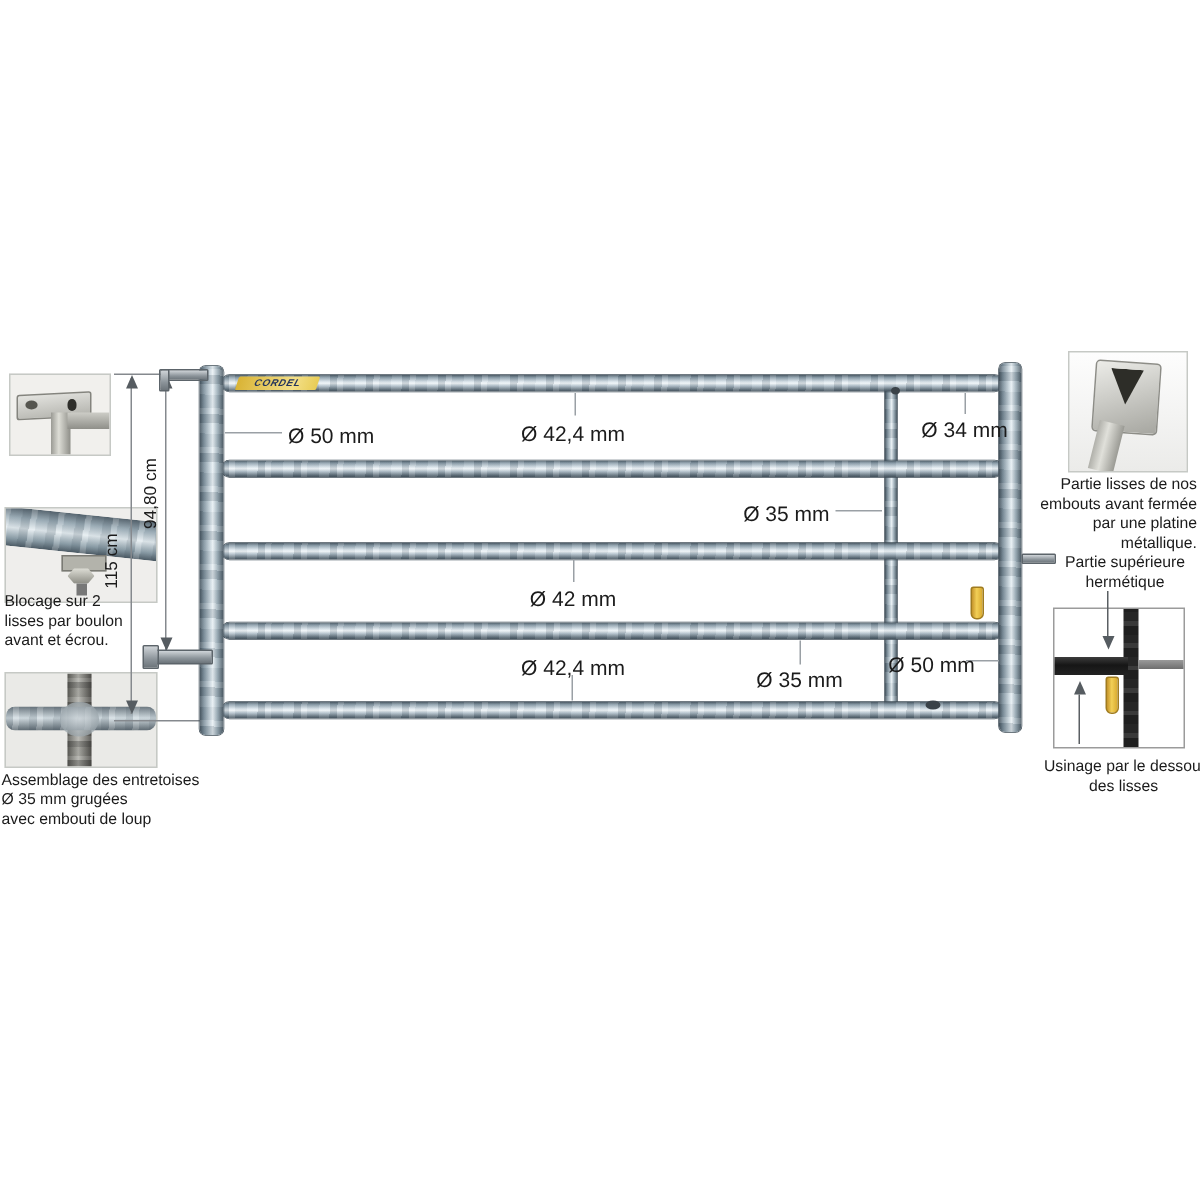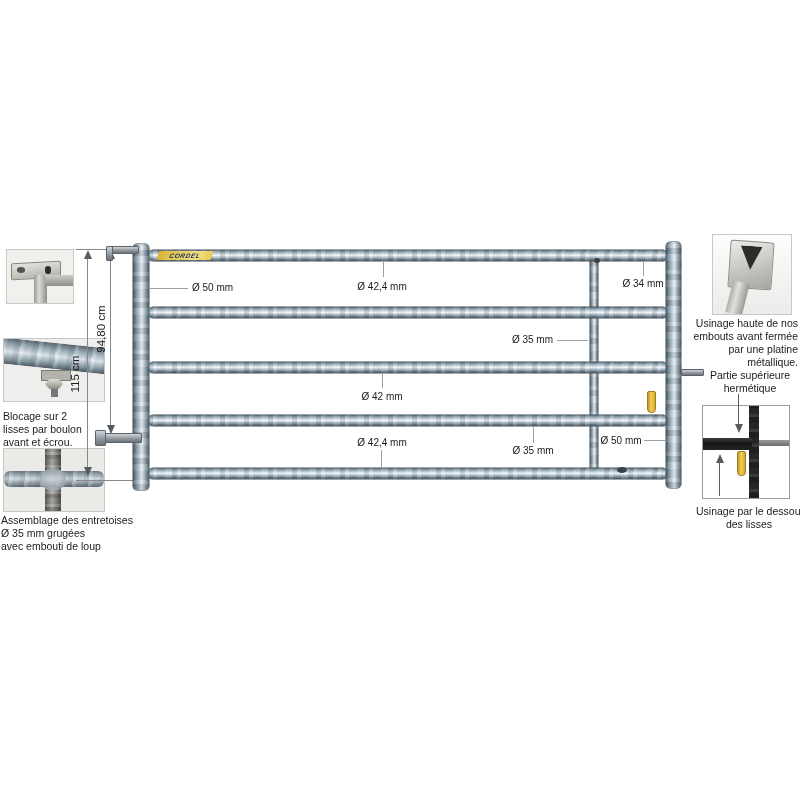--- a/index.html
+++ b/index.html
@@ -20,21 +20,21 @@
     box-shadow:0 0 0 0.5px #3f4d57;}
   .fit{position:absolute;background:linear-gradient(180deg,#cfd4d8,#8c949a 60%,#6d757b);
     border:1px solid #5c646a;border-radius:1px;}
 
   
   .dline{position:absolute;background:#85898e;}
   .leader{position:absolute;background:#9aa0a5;}
   .arr-up{position:absolute;width:0;height:0;border-left:4px solid transparent;border-right:4px solid transparent;border-bottom:9px solid #565c61;}
   .arr-down{position:absolute;width:0;height:0;border-left:4px solid transparent;border-right:4px solid transparent;border-top:9px solid #565c61;}
   .dimlabel{position:absolute;font-size:11.5px;white-space:nowrap;transform:translate(-50%,-50%) rotate(-90deg);}
-  .dia{position:absolute;font-size:10px;white-space:nowrap;}
+  .dia{position:absolute;font-size:14px;white-space:nowrap;}
   .dia.center{transform:translateX(-50%);}
   .dia.rightalign{transform:translateX(-100%);}
 
   
   .photo{position:absolute;border:1px solid #c6c9c5;background:#f1f0ed;overflow:hidden;}
   .callout{position:absolute;font-size:10.5px;line-height:13px;}
   .callout div{white-space:nowrap;}
 
   
   #detail-box{position:absolute;left:702px;top:405px;width:86px;height:92px;border:1px solid #9b9b9b;background:#fff;}
@@ -62,21 +62,21 @@
   </div>
 
   <div class="photo" style="left:3px;top:338px;width:100px;height:62px;background:#efeeec;">
     <div class="abs" style="left:-8%;top:6%;width:118%;height:42%;transform:rotate(6deg);border-radius:8px;
          background:repeating-linear-gradient(95deg, rgba(44,60,72,.18) 0 6px, rgba(255,255,255,.16) 6px 10px, rgba(44,60,72,.06) 10px 18px),
          linear-gradient(180deg,#5a6872,#9fb0ba 25%,#e4ecf0 52%,#8ea0aa 80%,#4e5c66);"></div>
     <div class="abs" style="left:37%;top:50%;width:28%;height:15%;background:#b3b3ab;border:1px solid #7a7a74;"></div>
     <div class="abs" style="left:41%;top:64%;width:18%;height:17%;background:linear-gradient(#dcdcd4,#8e8e86);clip-path:polygon(25% 0,75% 0,100% 50%,75% 100%,25% 100%,0 50%);"></div>
     <div class="abs" style="left:47%;top:80%;width:7%;height:13%;background:#777;"></div>
   </div>
-  <div class="callout" style="left:3px;top:410px;">
+  <div class="callout" style="left:3px;top:395px;">
     <div>Blocage  sur 2</div>
     <div>lisses par boulon</div>
     <div>avant et écrou.</div>
   </div>
 
   <div class="photo" style="left:3px;top:448px;width:100px;height:62px;background:#eaeae7;">
     <div class="abs" style="left:41%;top:0;width:16%;height:100%;
          background:repeating-linear-gradient(0deg, rgba(30,30,30,.25) 0 4px, rgba(255,255,255,.10) 4px 7px, rgba(30,30,30,.08) 7px 13px),
          linear-gradient(90deg,#5c5c57,#b2b2ac 45%,#504f4b);"></div>
     <div class="abs" style="left:0;top:36%;width:100%;height:26%;border-radius:6px;
@@ -149,21 +149,21 @@
 
   <div class="leader" style="left:644px;top:440px;width:22px;height:1px;"></div>
   <div class="dia center" style="left:621px;top:435px;">Ø 50 mm</div>
 
   <div class="photo" style="left:712px;top:234px;width:78px;height:79px;background:linear-gradient(180deg,#fdfdfd,#ebebe9);">
     <div class="abs" style="left:20%;top:8%;width:54%;height:58%;background:linear-gradient(160deg,#ececе8,#a6a6a0);background:linear-gradient(160deg,#ececE8,#a6a6a0);border:1px solid #8d8d87;border-radius:3px;transform:rotate(4deg);"></div>
     <div class="abs" style="left:34%;top:14%;width:28%;height:30%;background:#2d2d28;clip-path:polygon(0 0,100% 0,50% 100%);transform:rotate(4deg);"></div>
     <div class="abs" style="left:26%;top:60%;width:22%;height:42%;background:linear-gradient(90deg,#b0b0aa,#e0e0da 40%,#9a9a94);transform:rotate(14deg);transform-origin:top center;"></div>
   </div>
   <div class="callout" style="left:690px;top:317px;width:108px;text-align:right;">
-    <div>Usinage haute de nos</div>
+    <div>Partie lisses de nos</div>
     <div>embouts avant fermée</div>
     <div>par une platine</div>
     <div>métallique.</div>
   </div>
 
   <div class="callout" style="left:702px;top:369px;width:96px;text-align:center;">
     <div>Partie supérieure</div>
     <div>hermétique</div>
   </div>
 

